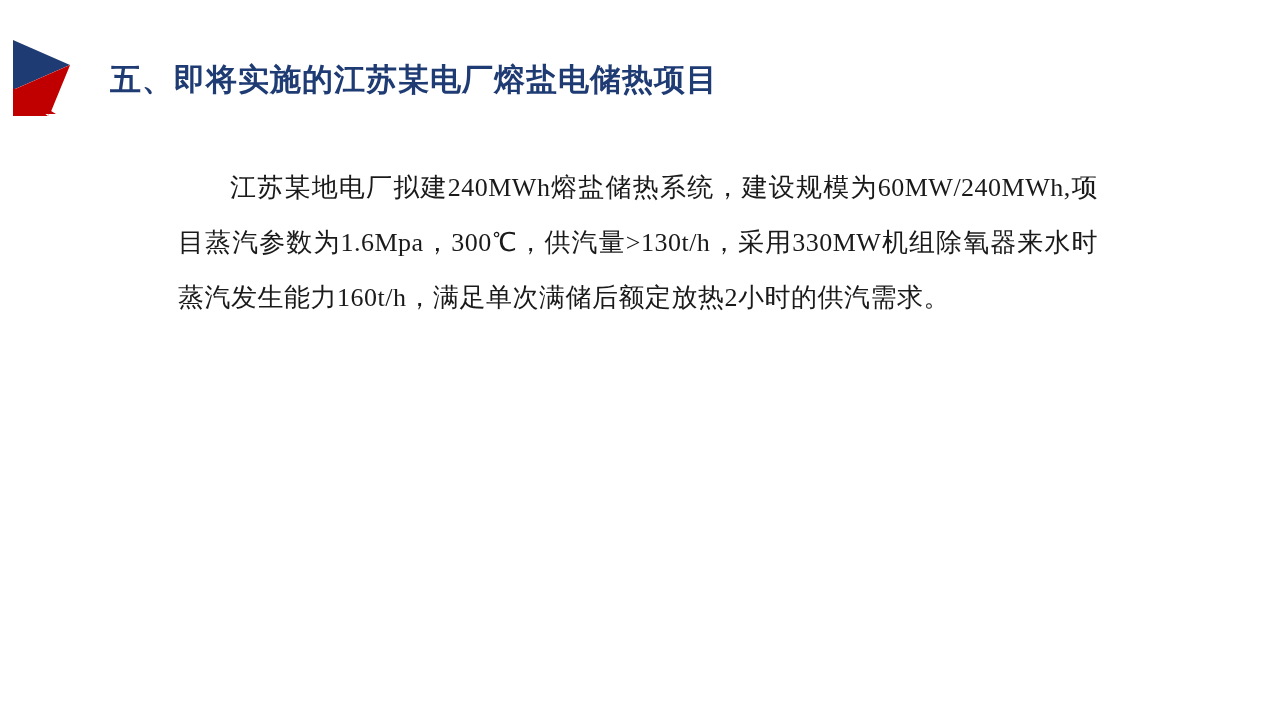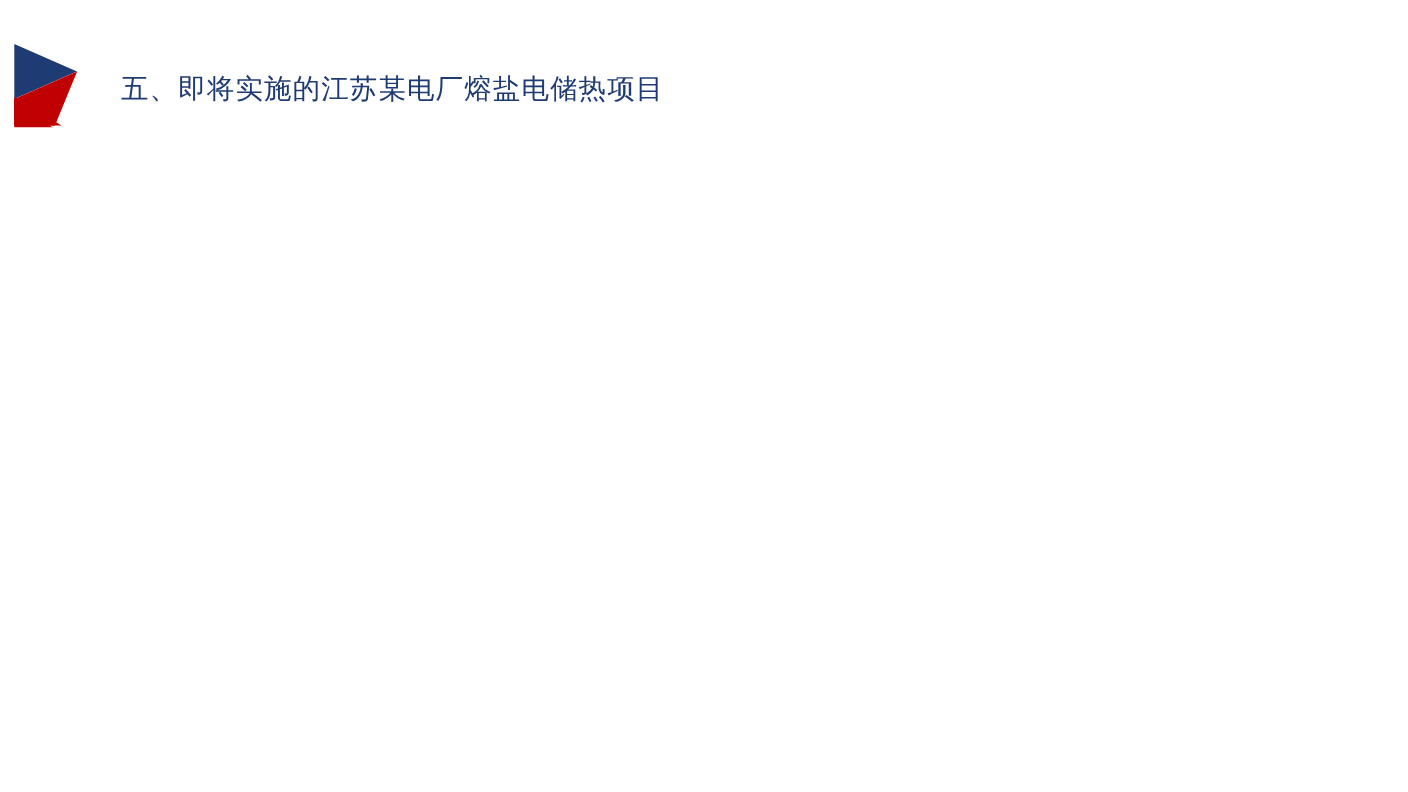--- a/index.html
+++ b/index.html
@@ -34,22 +34,22 @@
     position: absolute;
     left: 110px;
     top: 52px;
     width: 1100px;
     height: 56px;
     display: flex;
     align-items: center;
   }
   .slide-title {
     font-family: "Liberation Serif", serif;
-    font-size: 25px;
-    font-weight: normal;
+    font-size: 31px;
+    font-weight: bold;
     color: #1F3B73;
     letter-spacing: 1px;
     white-space: nowrap;
   }
   .body-block {
     position: absolute;
     left: 178px;
     top: 160px;
     width: 920px;
   }
@@ -77,14 +77,17 @@
       <polygon points="5,52 62,27 40,78" fill="#ffffff"></polygon>
       <polygon points="5,52 62,27 42,76 5,76" fill="#C00000"></polygon>
       <polygon points="5,50 5,76 48,76" fill="#C00000"></polygon>
     </svg>
   </div>
 
   <div class="title-row">
     <h1 class="slide-title">五、即将实施的江苏某电厂熔盐电储热项目</h1>
   </div>
 
+  <div class="body-block">
+    <p class="body-paragraph">江苏某地电厂拟建240MWh熔盐储热系统，建设规模为60MW/240MWh,项目蒸汽参数为1.6Mpa，300℃，供汽量&gt;130t/h，采用330MW机组除氧器来水时蒸汽发生能力160t/h，满足单次满储后额定放热2小时的供汽需求。</p>
+  </div>
 
 </div>
 
 </body></html>

